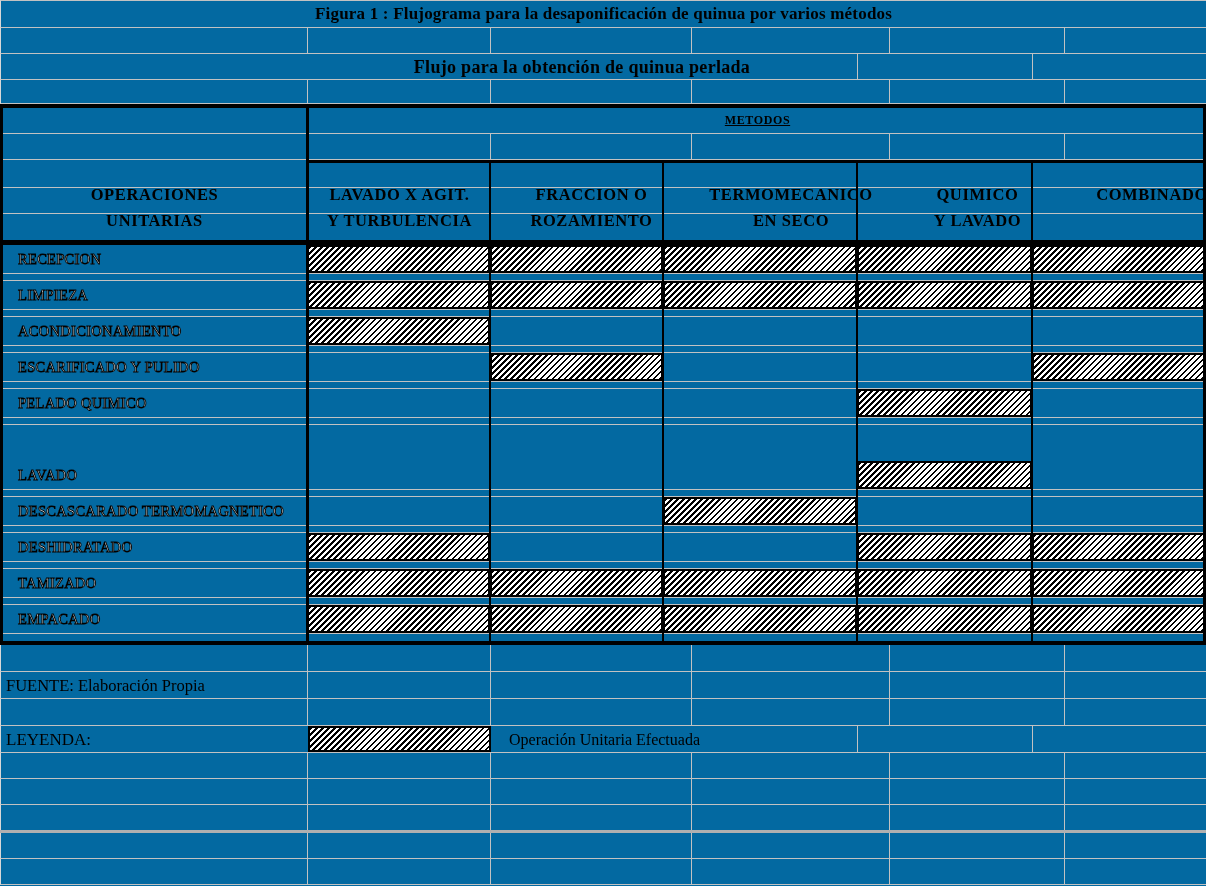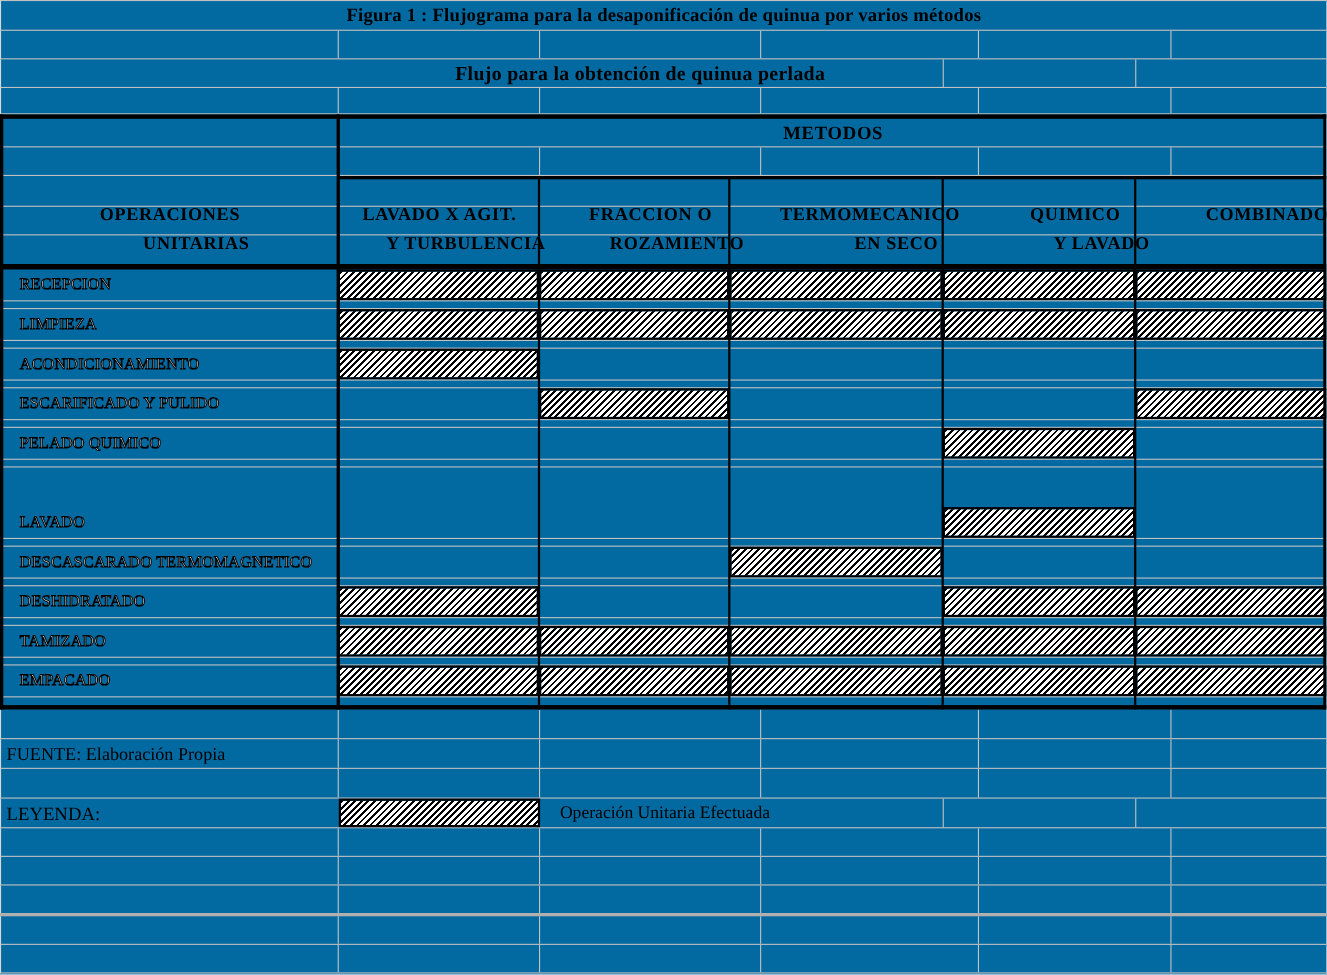--- a/index.html
+++ b/index.html
@@ -12,21 +12,21 @@
   .row>div{box-sizing:border-box;height:100%;flex:0 0 auto;}
   .gr{border-right:1px solid #c2c2c2;}
   .ca{width:307px}.cb{width:183px}.cc{width:201px}.cd{width:198px}.ce{width:175px}.cf{width:174px}
   .cad{width:857px}.cbf{width:899px}.ccd{width:367px}
 
   .center{display:flex;align-items:center;justify-content:center;text-align:center;}
 
   .title-cell{font-weight:bold;font-size:17px;letter-spacing:0.2px;}
   .subtitle-span{position:absolute;left:307px;top:54px;width:550px;height:26px;line-height:26px;
                  text-align:center;font-weight:bold;font-size:18px;letter-spacing:0.3px;}
-  .gheader{font-weight:bold;font-size:17px;letter-spacing:0.6px;}
+  .gheader{font-weight:bold;font-size:12px;letter-spacing:0.6px;text-decoration:underline;}
   .hcell{font-weight:bold;font-size:16.5px;letter-spacing:0.6px;white-space:nowrap;margin-top:20px;}
 
   
   .bh{position:absolute;background:#000;}
   .bv{position:absolute;background:#000;}
   
   .ghl{position:absolute;background:#b0b0b0;left:0;width:1206px;}
 
   
   .dblock{position:absolute;left:0;width:1206px;height:36px;}
@@ -91,21 +91,21 @@
       <div class="cf"></div>
   </div>
   <div class="row" style="top:163px;height:25px;">
     <div class="ca hcell center">OPERACIONES</div>
     <div class="cb hcell center">LAVADO X AGIT.</div>
     <div class="cc hcell center">FRACCION O</div>
     <div class="cd hcell center">TERMOMECANICO</div>
     <div class="ce hcell center">QUIMICO</div>
     <div class="cf hcell center">COMBINADO</div>
   </div>
-  <div class="row" style="top:188px;height:26px;padding-left:24px;">
+  <div class="row" style="top:188px;height:26px;">
     <div class="ca hcell center">UNITARIAS</div>
     <div class="cb hcell center">Y TURBULENCIA</div>
     <div class="cc hcell center">ROZAMIENTO</div>
     <div class="cd hcell center">EN SECO</div>
     <div class="ce hcell center">Y LAVADO</div>
     <div class="cf hcell center"></div>
   </div>
   <div class="row" style="top:214px;height:26px;border-bottom:none;">
     <div class="ca"></div>
       <div class="cb"></div>

